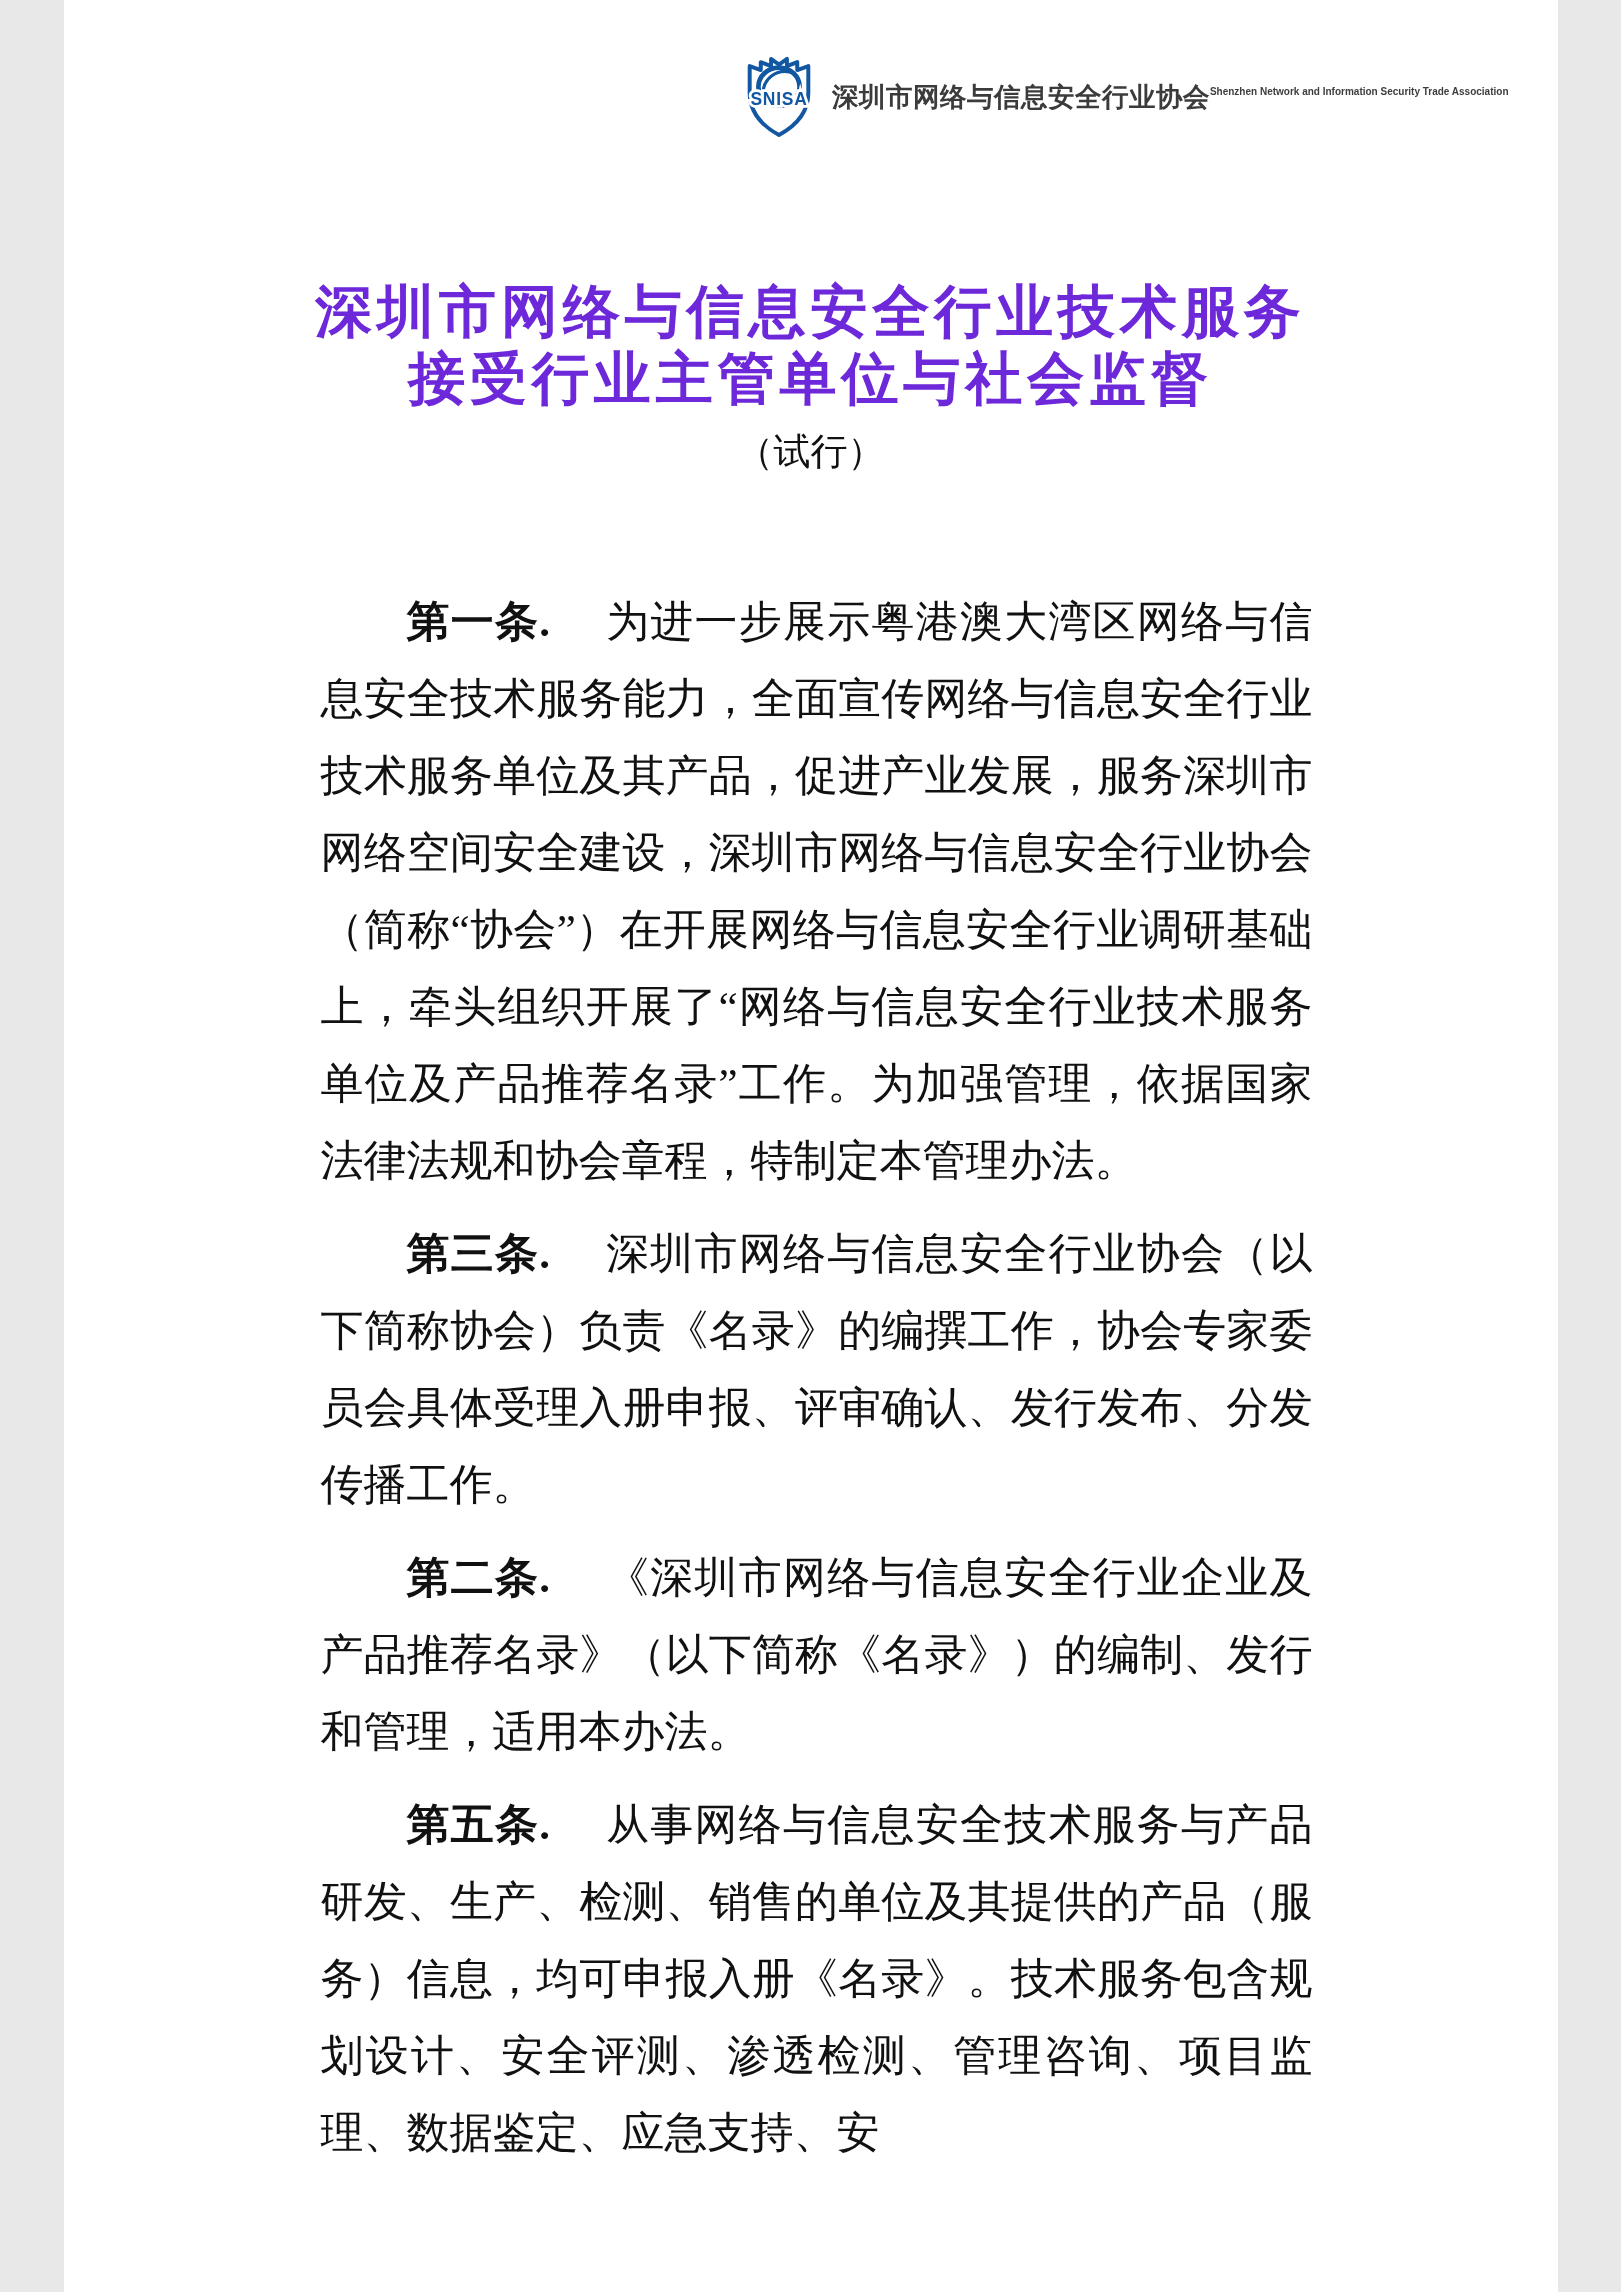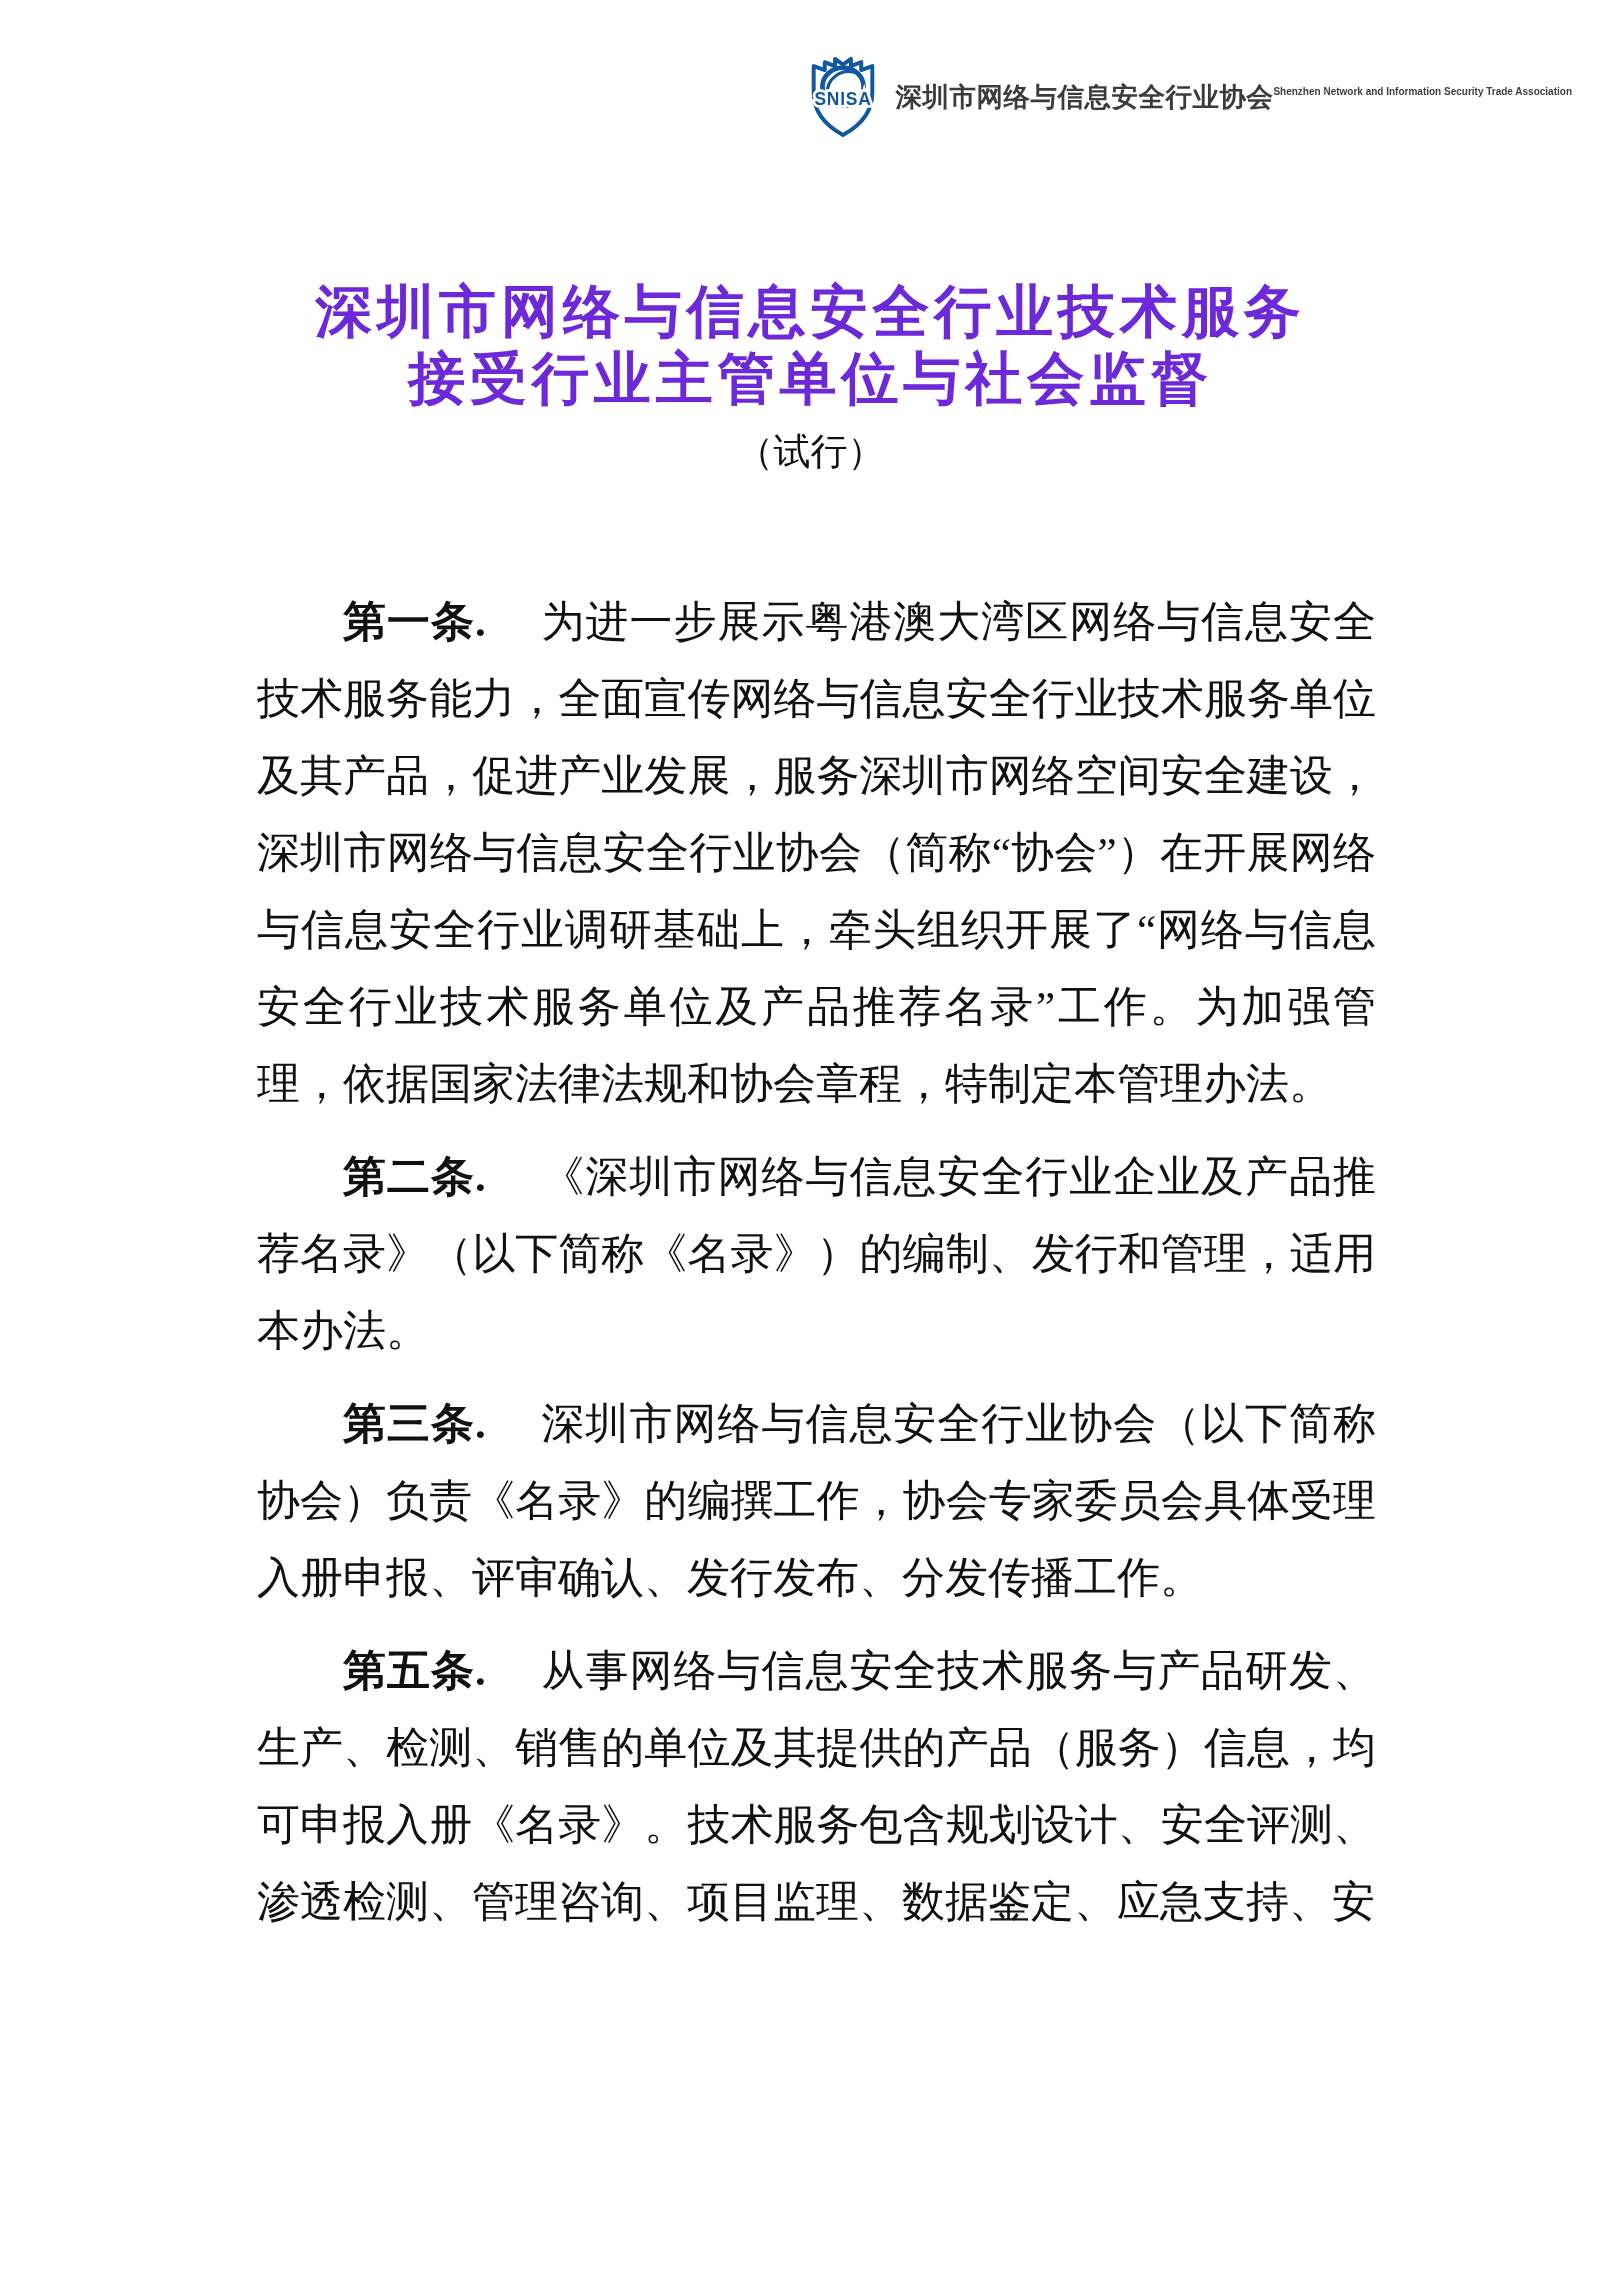--- a/index.html
+++ b/index.html
@@ -1,19 +1,19 @@
 <!DOCTYPE html>
 <html><head>
 <meta charset="utf-8">
 <style>
   * { box-sizing: border-box; }
   html, body { margin: 0; padding: 0; background: #e8e8e8; }
   .page {
     position: relative;
-    width: 1621px;
+    width: 1494px;
     height: 2293px;
     margin: 0 auto;
     background: #ffffff;
     overflow: hidden;
     font-family: "Liberation Serif", "DejaVu Serif", serif;
     color: #111111;
   }
 
   
   .logo {
@@ -105,19 +105,19 @@
   </header>
 
   <h1 class="doc-title">
     <div>深圳市网络与信息安全行业技术服务</div>
     <div>接受行业主管单位与社会监督</div>
   </h1>
   <div class="doc-subtitle">（试行）</div>
 
   <main class="body-text">
     <p><span class="article-marker">第一条.</span><span>为进一步展示粤港澳大湾区网络与信息安全技术服务能力，全面宣传网络与信息安全行业技术服务单位及其产品，促进产业发展，服务深圳市网络空间安全建设，深圳市网络与信息安全行业协会（简称“协会”）在开展网络与信息安全行业调研基础上，牵头组织开展了“网络与信息安全行业技术服务单位及产品推荐名录”工作。为加强管理，依据国家法律法规和协会章程，特制定本管理办法。</span></p>
+    <p><span class="article-marker">第三条.</span><span>深圳市网络与信息安全行业协会（以下简称协会）负责《名录》的编撰工作，协会专家委员会具体受理入册申报、评审确认、发行发布、分发传播工作。</span></p>
     <p><span class="article-marker">第二条.</span><span>《深圳市网络与信息安全行业企业及产品推荐名录》（以下简称《名录》）的编制、发行和管理，适用本办法。</span></p>
-    <p><span class="article-marker">第三条.</span><span>深圳市网络与信息安全行业协会（以下简称协会）负责《名录》的编撰工作，协会专家委员会具体受理入册申报、评审确认、发行发布、分发传播工作。</span></p>
     <p><span class="article-marker">第五条.</span><span>从事网络与信息安全技术服务与产品研发、生产、检测、销售的单位及其提供的产品（服务）信息，均可申报入册《名录》。技术服务包含规划设计、安全评测、渗透检测、管理咨询、项目监理、数据鉴定、应急支持、安</span></p>
   </main>
 
 </div>
 
 
 </body></html>

